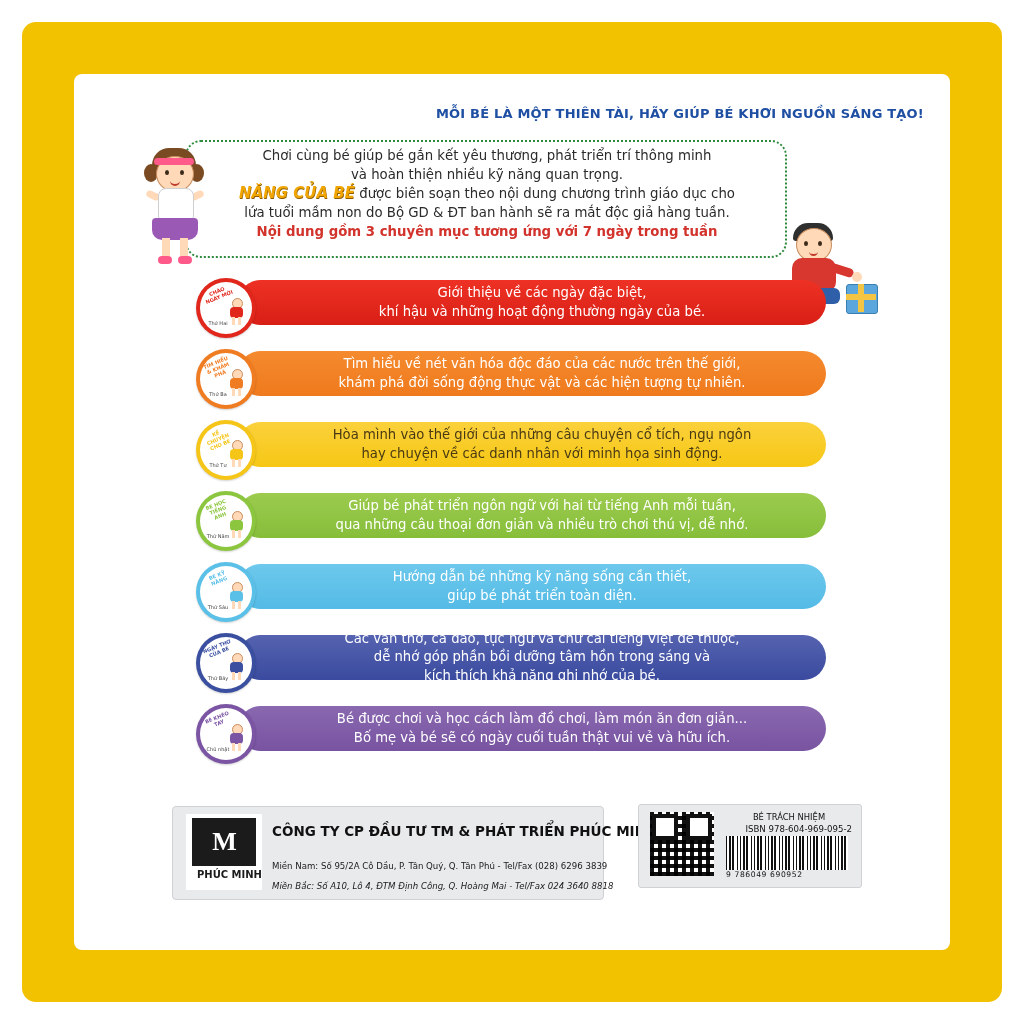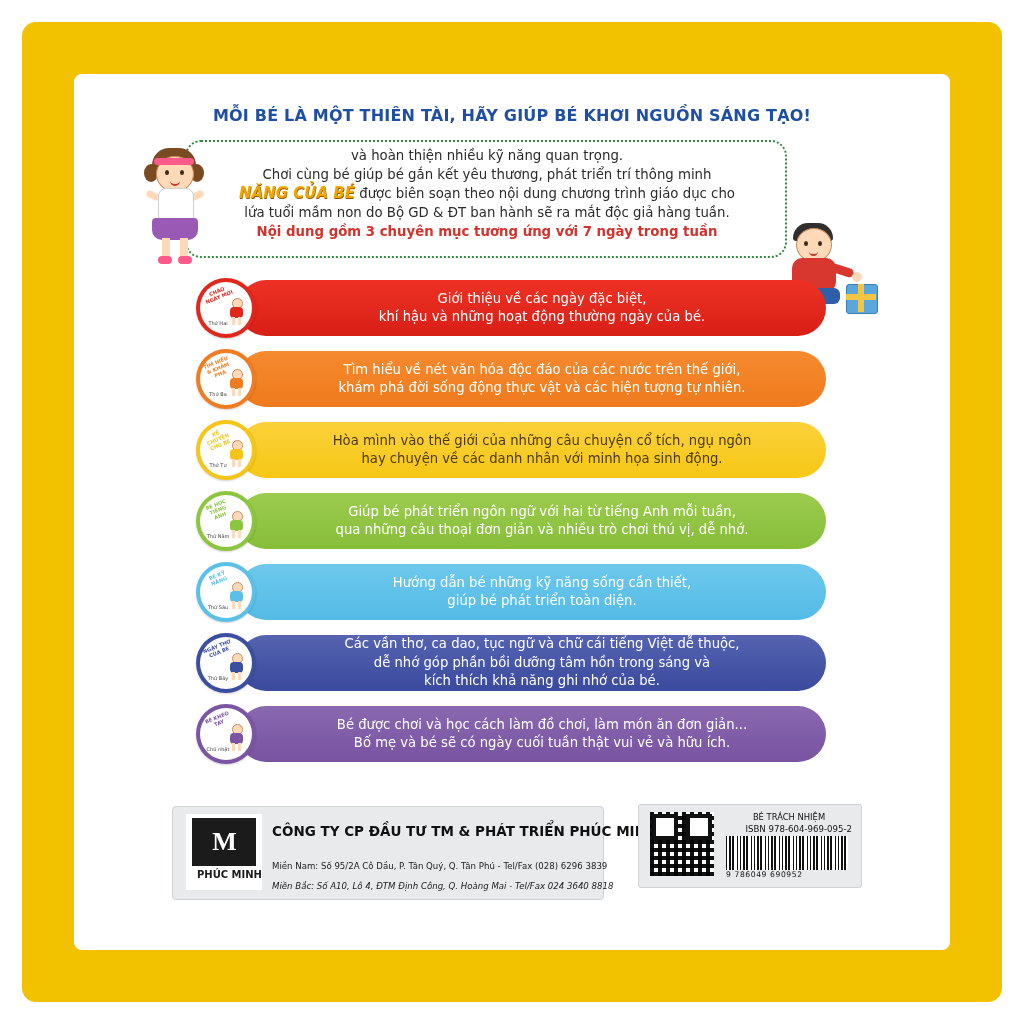--- a/index.html
+++ b/index.html
@@ -38,23 +38,23 @@
     background: #ffffff;
     border-radius: 8px;
   }
 
   
   .headline {
     position: absolute;
     left: 100px;
     top: 106px;
     width: 824px;
-    text-align: center;
+    text-align: right;
     color: #1e4fa3;
-    font-size: 16px;
+    font-size: 13px;
     font-weight: bold;
     letter-spacing: 0.2px;
   }
 
   
   .intro-box {
     position: absolute;
     left: 185px;
     top: 140px;
     width: 602px;
@@ -187,21 +187,21 @@
   .bf-head { position:absolute; left:4px; top:0; width:9px; height:9px; border-radius:50%; background:#ffd9b8; border:1px solid #c98c5d;}
   .bf-body { position:absolute; left:2px; top:9px; width:13px; height:11px; border-radius:4px;}
   .bf-leg-l{ position:absolute; left:4px; top:19px; width:3px; height:8px; background:#ffd9b8;}
   .bf-leg-r{ position:absolute; left:10px; top:19px; width:3px; height:8px; background:#ffd9b8;}
 
   .bar {
     position: absolute;
     left: 42px;
     top: 2px;
     right: 0;
-    height: 56px;
+    height: 45px;
     border-radius: 28px;
     display: flex;
     align-items: center;
     justify-content: center;
     padding: 0 22px 0 42px;
     box-sizing: border-box;
   }
   .bar-text {
     text-align: center;
     color: #ffffff;
@@ -358,22 +358,22 @@
 
 <div class="page">
 
   <div class="frame-outer"></div>
   <div class="frame-inner"></div>
 
   <div class="headline">MỖI BÉ LÀ MỘT THIÊN TÀI, HÃY GIÚP BÉ KHƠI NGUỒN SÁNG TẠO!</div>
 
   <div class="intro-box"></div>
   <div class="intro-text">
+    <div>Chơi cùng bé giúp bé gắn kết yêu thương, phát triển trí thông minh</div>
     <div>và hoàn thiện nhiều kỹ năng quan trọng.</div>
-    <div>Chơi cùng bé giúp bé gắn kết yêu thương, phát triển trí thông minh</div>
     <div>
       <span class="brand-inline">NĂNG CỦA BÉ</span>
       <span>được biên soạn theo nội dung chương trình giáo dục cho</span>
     </div>
     <div>lứa tuổi mầm non do Bộ GD &amp; ĐT ban hành sẽ ra mắt độc giả hàng tuần.</div>
     <div class="highlight">Nội dung gồm 3 chuyên mục tương ứng với 7 ngày trong tuần</div>
   </div>
 
   <div class="kid kid-girl">
     <div class="g-pig-l"></div>

